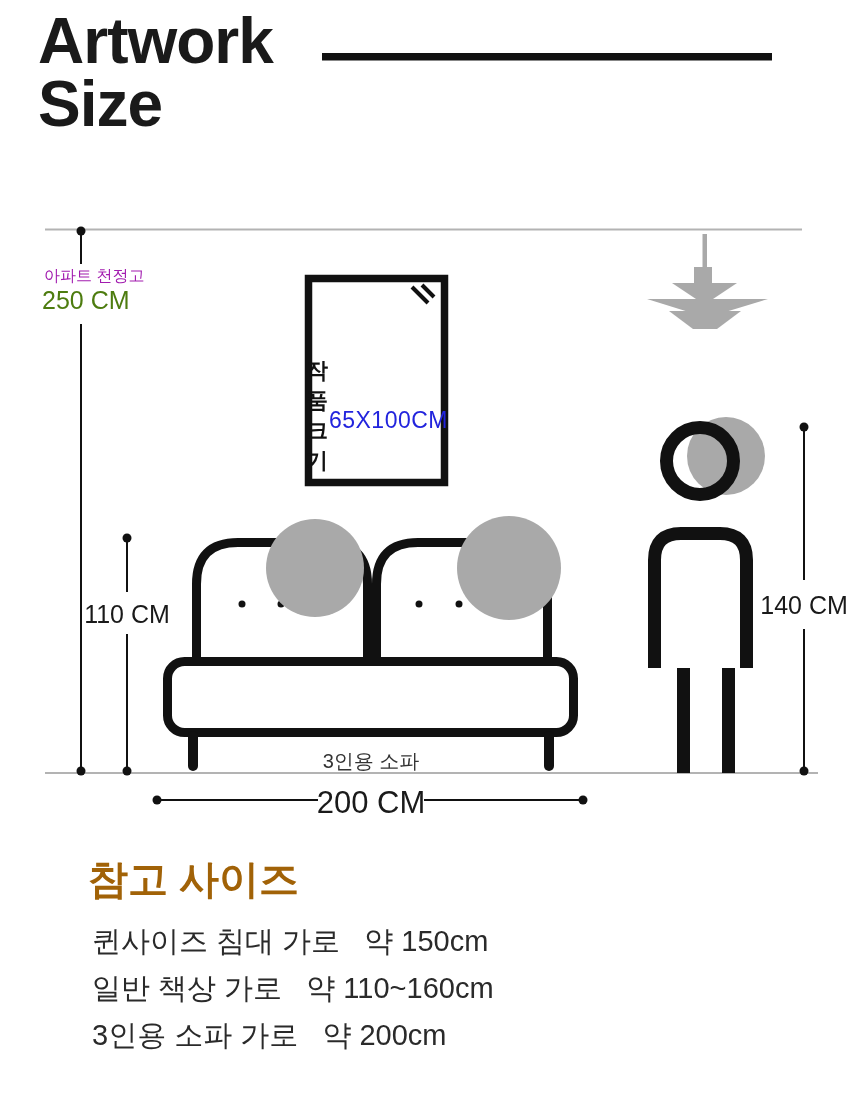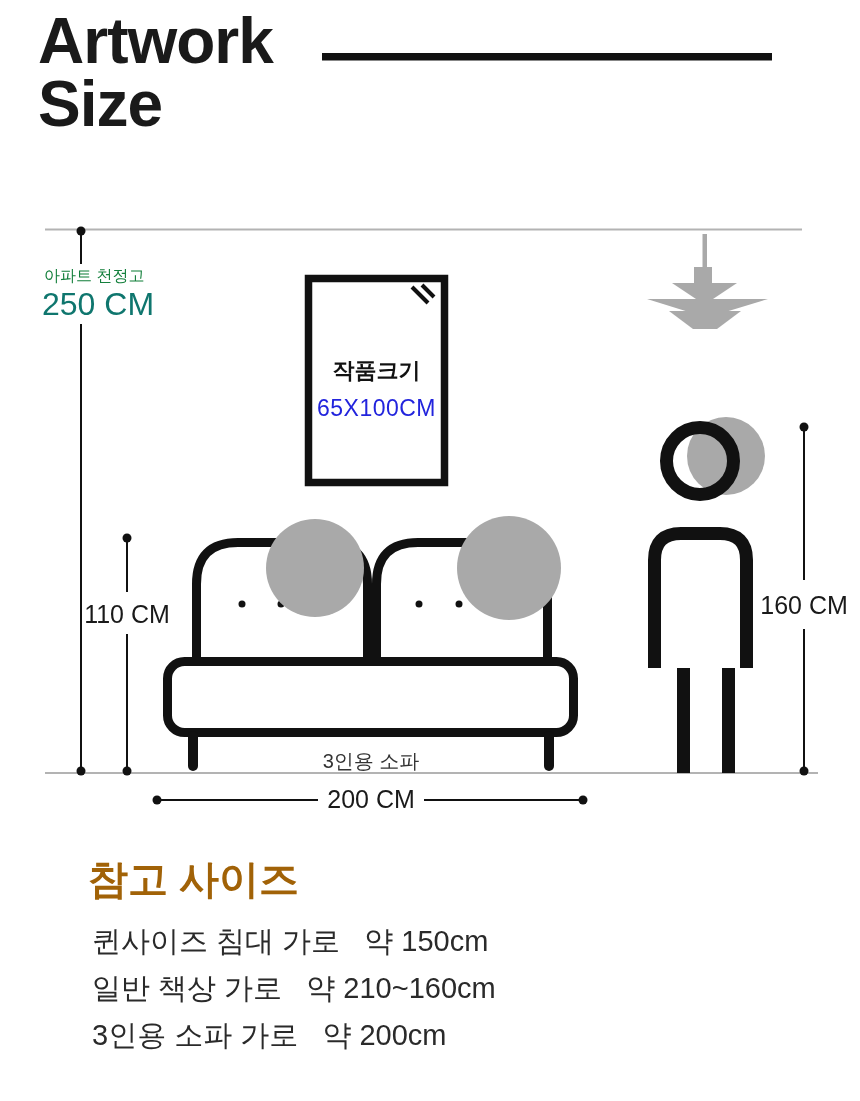--- a/index.html
+++ b/index.html
@@ -12,29 +12,29 @@
     color:#1a1a1a;
   }
   .title{
     position:absolute;left:38px;top:10px;
     font-size:64px;font-weight:bold;line-height:63px;
     letter-spacing:-1px;color:#1a1a1a;margin:0;
   }
   .title span{display:block;}
   .diagram-svg{position:absolute;left:0;top:0;width:860px;height:1101px;}
   .lbl{position:absolute;white-space:nowrap;}
-  .lbl-ceiling-small{left:44px;top:266px;font-size:16px;color:#15803d;}
-  .lbl-ceiling{left:42px;top:286px;font-size:32px;color:#0f766e;}
+  .lbl-ceiling-small{left:44px;top:266px;font-size:16px;color:#a21caf;}
+  .lbl-ceiling{left:42px;top:286px;font-size:25px;color:#4d7c0f;}
   .lbl-sofa-h{left:127px;top:600px;transform:translateX(-50%);font-size:25px;}
   .lbl-person-h{left:804px;top:591px;transform:translateX(-50%);font-size:25px;}
-  .lbl-sofa-w{left:371px;top:785px;transform:translateX(-50%);font-size:25px;}
+  .lbl-sofa-w{left:371px;top:785px;transform:translateX(-50%);font-size:31px;}
   .lbl-sofa-name{left:371px;top:748px;transform:translateX(-50%);font-size:20px;color:#333;}
   .frame-text{
     position:absolute;left:305px;top:356px;width:143px;
-    display:flex;flex-direction:column;align-items:center;text-align:center;
+    display:flex;flex-direction:row;align-items:center;text-align:center;
   }
   .artwork-label{font-size:22px;font-weight:bold;color:#111;}
   .artwork-size-text{font-size:23px;font-weight:normal;color:#2224dd;margin-top:9px;letter-spacing:0.5px;}
   .ref-heading{
     position:absolute;left:88px;top:852px;
     font-size:40px;font-weight:bold;color:#a16207;margin:0;
   }
   .ref-list{position:absolute;left:92px;top:928px;}
   .ref-item{
     font-size:29px;color:#2a2a2a;line-height:27px;
@@ -124,29 +124,29 @@
       <circle cx="700" cy="461" r="33.5" fill="none" stroke="#111" stroke-width="13"></circle>
       <path d="M 654.5 668 L 654.5 560 Q 654.5 533.5 681 533.5 L 720 533.5 Q 746.5 533.5 746.5 560 L 746.5 668" fill="none" stroke="#111" stroke-width="13"></path>
       <rect x="677" y="668" width="13" height="105" fill="#111"></rect>
       <rect x="722" y="668" width="13" height="105" fill="#111"></rect>
     </g>
   </svg>
 
   <div class="lbl lbl-ceiling-small">아파트 천정고</div>
   <div class="lbl lbl-ceiling">250 CM</div>
   <div class="lbl lbl-sofa-h">110 CM</div>
-  <div class="lbl lbl-person-h">160 CM</div>
+  <div class="lbl lbl-person-h">140 CM</div>
   <div class="lbl lbl-sofa-w">200 CM</div>
   <div class="lbl lbl-sofa-name">3인용 소파</div>
 
   <div class="frame-text">
     <div class="artwork-label">작품크기</div>
     <div class="artwork-size-text">65X100CM</div>
   </div>
 
   <h2 class="ref-heading">참고 사이즈</h2>
   <div class="ref-list">
     <div class="ref-item">퀸사이즈 침대 가로   약 150cm</div>
-    <div class="ref-item">일반 책상 가로   약 210~160cm</div>
+    <div class="ref-item">일반 책상 가로   약 110~160cm</div>
     <div class="ref-item">3인용 소파 가로   약 200cm</div>
   </div>
 
 </div>
 
 </body></html>

